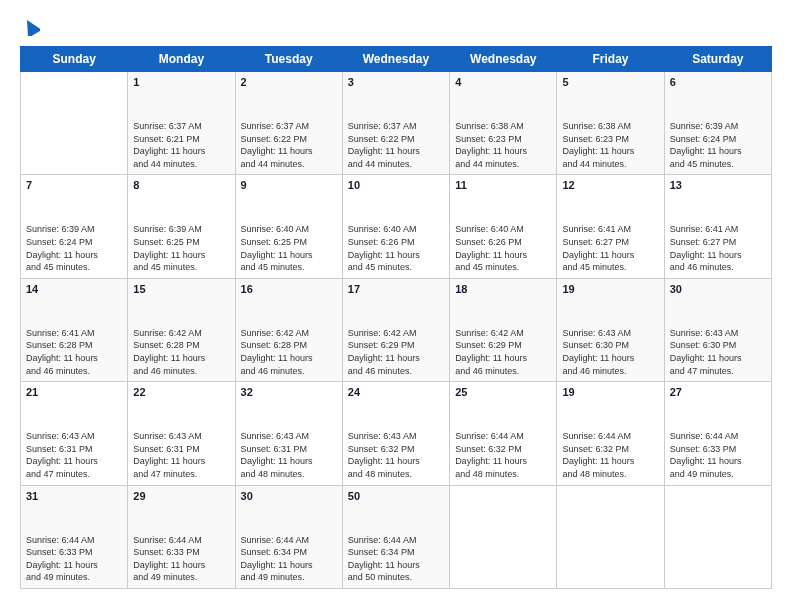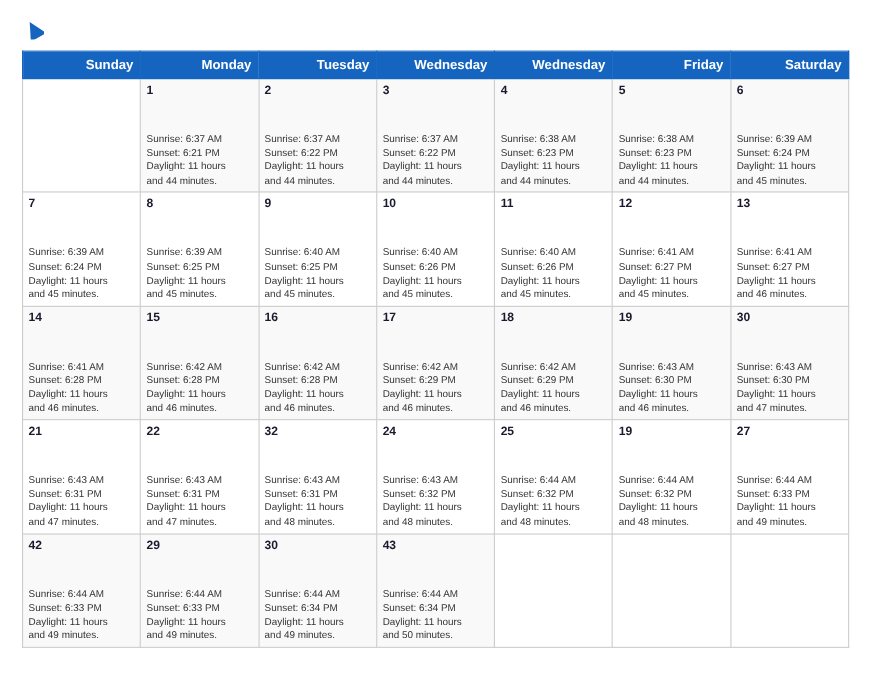--- a/index.html
+++ b/index.html
@@ -57,21 +57,21 @@
     }
     .calendar-table {
       width: 100%;
       border-collapse: collapse;
       font-size: 10.5px;
     }
     .calendar-table thead tr th {
       background-color: #1565c0;
       color: #fff;
       padding: 5px 6px;
-      text-align: right;
+      text-align: center;
       font-size: 12px;
       font-weight: bold;
       border: 1px solid #1565c0;
     }
     .calendar-table tbody tr td {
       border: 1px solid #ccc;
       vertical-align: top;
       padding: 4px 5px;
       width: calc(100% / 7);
       height: 82px;
@@ -327,42 +327,42 @@
           <td>
             <div class="day-number">27</div>
             <div class="day-info" style="white-space: pre-line;">Sunrise: 6:44 AM
 Sunset: 6:33 PM
 Daylight: 11 hours
 and 49 minutes.</div>
           </td>
         </tr>
         <tr>
           <td>
-            <div class="day-number">42</div>
+            <div class="day-number">31</div>
             <div class="day-info" style="white-space: pre-line;">Sunrise: 6:44 AM
 Sunset: 6:33 PM
 Daylight: 11 hours
 and 49 minutes.</div>
           </td>
           <td>
             <div class="day-number">29</div>
             <div class="day-info" style="white-space: pre-line;">Sunrise: 6:44 AM
 Sunset: 6:33 PM
 Daylight: 11 hours
 and 49 minutes.</div>
           </td>
           <td>
             <div class="day-number">30</div>
             <div class="day-info" style="white-space: pre-line;">Sunrise: 6:44 AM
 Sunset: 6:34 PM
 Daylight: 11 hours
 and 49 minutes.</div>
           </td>
           <td>
-            <div class="day-number">43</div>
+            <div class="day-number">50</div>
             <div class="day-info" style="white-space: pre-line;">Sunrise: 6:44 AM
 Sunset: 6:34 PM
 Daylight: 11 hours
 and 50 minutes.</div>
           </td>
           <td class="empty-cell"></td>
           <td class="empty-cell"></td>
           <td class="empty-cell"></td>
         </tr>
       </tbody>

